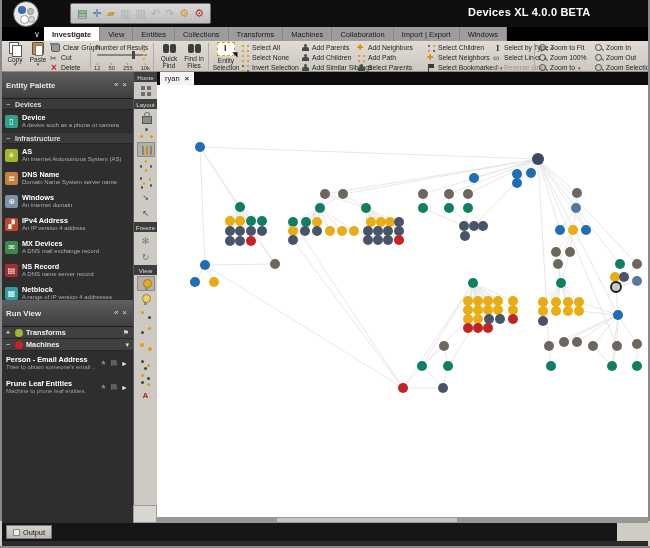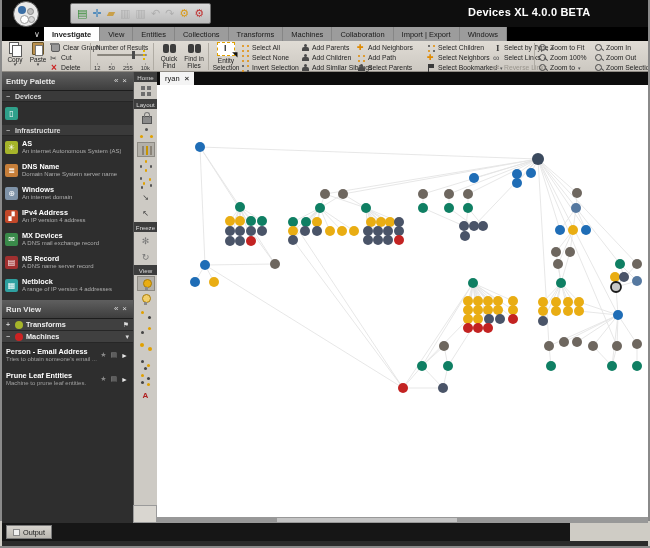--- a/index.html
+++ b/index.html
@@ -75,21 +75,21 @@
   .slgroup{position:absolute;left:90px;top:0;width:60px;height:31px;}
   .sllabel{position:absolute;left:0;top:3px;width:60px;text-align:center;font-size:6.3px;color:#222;}
   .sltrack{position:absolute;left:5px;top:13px;width:50px;height:2px;background:#8a867e;border-radius:1px;}
   .slthumb{position:absolute;left:40px;top:10px;width:3px;height:8px;background:#4a4a4a;}
   .slmark{position:absolute;left:51px;top:9px;width:2px;height:10px;border-left:2px dotted #e3b400;}
   .slticks{position:absolute;left:2px;top:21px;width:56px;display:flex;justify-content:space-between;font-size:5.8px;color:#333;}
   .slticks i{font-style:normal;text-align:center;}
   .slticks i:before{content:"ı";display:block;font-size:4px;line-height:3px;color:#555;text-align:center;}
   
   .sidebar{left:2px;top:72px;width:131px;height:451px;background:#2e2e2e;}
-  .phead{position:relative;height:19px;background:linear-gradient(#5f5f5f,#3e3e3e);display:flex;align-items:center;padding:0 4px;border-bottom:1px solid #1d1d1d;}
+  .phead{position:relative;height:27px;background:linear-gradient(#5f5f5f,#3e3e3e);display:flex;align-items:center;padding:0 4px;border-bottom:1px solid #1d1d1d;}
   .phead .ptitle{color:#e6e6e6;font-weight:bold;font-size:7.8px;flex:1;}
   .phead .pbtn{color:#ddd;font-size:8px;padding:0 2px;line-height:1;}
   .sect{height:11px;background:#3a3a3a;display:flex;align-items:center;gap:3px;padding:0 4px;border-bottom:1px solid #262626;color:#ddd;font-size:7px;font-weight:bold;}
   .sect .exp{color:#bbb;font-size:7px;width:6px;}
   .pitem{height:23px;display:flex;align-items:center;gap:4px;padding:0 3px;}
   .pitem .picon{width:13px;height:13px;border-radius:2px;display:flex;align-items:center;justify-content:center;font-size:8px;color:#fff;flex:0 0 13px;}
   .pitem .ptxt{overflow:hidden;}
   .pitem .pname{color:#fff;font-weight:bold;font-size:7.3px;line-height:8px;white-space:nowrap;}
   .pitem .pdesc{color:#aeaeae;font-size:6px;line-height:7px;white-space:nowrap;}
   .pscroll{position:absolute;right:1px;top:88px;width:4px;height:210px;background:#1e1e1e;}
@@ -138,21 +138,21 @@
   
   .graphtabs{left:157px;top:72px;width:491px;height:13px;background:#0d0d0d;display:flex;align-items:stretch;}
   .gtab{margin-left:3px;background:#f4f4f4;display:flex;align-items:center;gap:5px;padding:0 5px;font-size:7.5px;color:#111;}
   .gtab .gclose{font-size:8px;color:#333;font-weight:bold;}
   .graph{left:157px;top:85px;width:491px;height:432px;background:#fff;}
   .graph svg{position:absolute;left:0;top:0;}
   .hscroll{left:157px;top:517px;width:491px;height:6px;background:#989898;}
   .hthumb{position:absolute;left:120px;top:1px;width:180px;height:4px;background:#c4c4c4;}
   .vcorner{left:133px;top:505px;width:24px;height:18px;background:#d9d6d0;border:1px solid #9a9a9a;}
   
-  .outputbar{left:2px;top:523px;width:568px;height:18px;background:#161616;display:flex;align-items:center;}
+  .outputbar{left:2px;top:523px;width:615px;height:18px;background:#161616;display:flex;align-items:center;}
   .outbtn{margin-left:4px;height:14px;background:linear-gradient(#d6d3cd,#bab7b1);border:1px solid #7a7a7a;display:flex;align-items:center;gap:3px;padding:0 6px;font-size:7.3px;color:#1a1a1a;}
   .outbtn .oi{width:7px;height:7px;background:#efefef;border:1px solid #888;}
   .statusstrip{left:2px;top:541px;width:646px;height:5px;background:#2b2b2b;}
 </style>
 </head>
 <body>
 
 <div id="window">
 
   <div class="abs titlebar">
@@ -345,20 +345,24 @@
       <span class="pbtn">«</span>
       <span class="pbtn">×</span>
     </div>
     <div id="palette">
         <div class="sect">
           <span class="exp">−</span>
           <span>Devices</span>
         </div>
         <div class="pitem">
           <span class="picon" style="background: rgb(47, 160, 138);">▯</span>
+          <div class="ptxt">
+            <div class="pname">Device</div>
+            <div class="pdesc">A device such as a phone or camera</div>
+          </div>
         </div>
         <div class="sect">
           <span class="exp">−</span>
           <span>Infrastructure</span>
         </div>
         <div class="pitem">
           <span class="picon" style="background: rgb(166, 180, 42);">✳</span>
           <div class="ptxt">
             <div class="pname">AS</div>
             <div class="pdesc">An internet Autonomous System (AS)</div>

